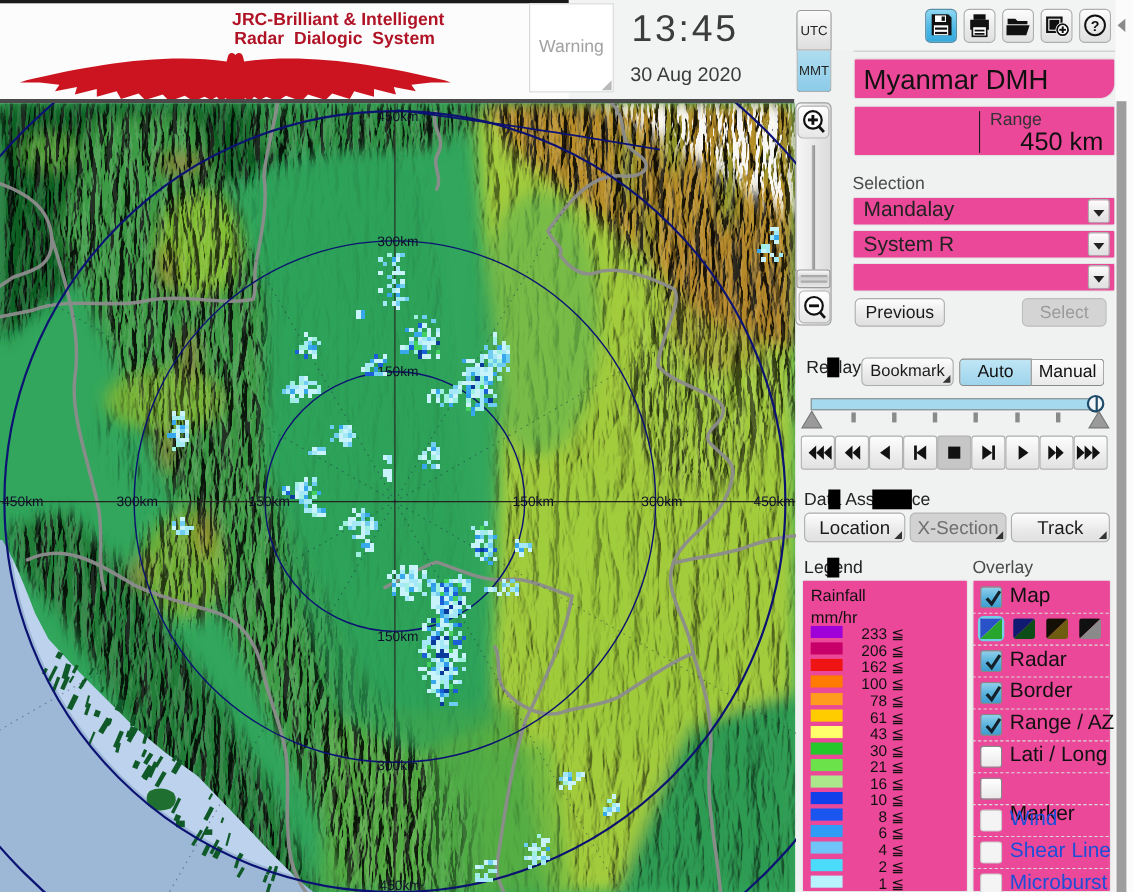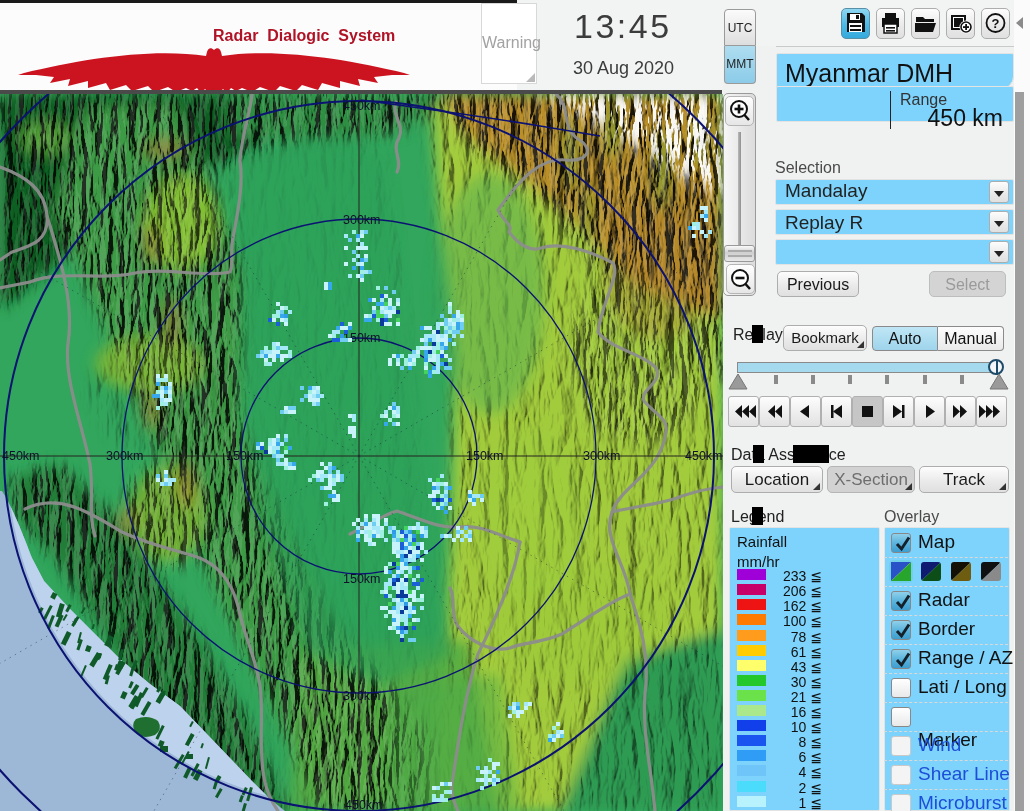--- a/index.html
+++ b/index.html
@@ -5,46 +5,47 @@
 *{margin:0;padding:0;box-sizing:border-box}
 html,body{width:1030px;height:811px;overflow:hidden;font-family:"Liberation Sans",sans-serif;background:#f0f1f1}
 .abs{position:absolute}
 #header{position:absolute;left:0;top:0;width:1030px;height:94px;background:#f2f3f3}
 #hleft{position:absolute;left:0;top:0;width:517px;height:90px;background:#fcfcfc;border-top:3px solid #1a1a1a}
 #mapdiv{position:absolute;left:0;top:94px;width:723px;height:717px;background:#2fa257}
 #hdivider{position:absolute;left:0;top:90px;width:722px;height:4px;background:#4a4a4a}
 #panel{position:absolute;left:723px;top:46px;width:291px;height:765px;background:#f0f1f1}
 #splitter{position:absolute;left:1014px;top:0px;width:16px;height:811px;background:#fbfbfb}
 #splitbar{position:absolute;left:1015px;top:92px;width:9px;height:719px;background:#9e9e9e}
-.whitebox{position:absolute;background:#7dd3fc;border:1px solid #e3e3e3;border-radius:2px}
+.whitebox{position:absolute;background:#ec4899;border:1px solid #e3e3e3;border-radius:2px}
 .btn{position:absolute;background:linear-gradient(#fdfdfd,#e9e9e9 60%,#e0e0e0);border:1px solid #adadad;border-radius:5px;text-align:center;color:#1a1a1a}
 .corner:after{content:"";position:absolute;right:2px;bottom:2px;border-left:7px solid transparent;border-bottom:7px solid #333}
 .cb{position:absolute;width:20px;height:20px;border:1px solid #888;border-radius:3px;background:linear-gradient(#8fd0ea,#5bb4dd 50%,#3d9ecf)}
 .cb.un{background:linear-gradient(#ffffff,#e9e9e9)}
 .cb.dis{background:#f4f4f4;border-color:#c9c9c9}
 .cb svg{position:absolute;left:1px;top:0px}
 .olabel{position:absolute;font-size:19px;color:#111}
 .olabel.dis{color:#1d4ed8}
 .dash{position:absolute;border-top:1px dashed #d9d9d9;width:124px;left:884px}
 .pb{position:absolute;top:0;width:31px;height:31px;background:linear-gradient(#fdfdfd,#ececec 60%,#e2e2e2);border:1px solid #b0b0b0;border-radius:3px}
 .pb svg{fill:#111;display:block;margin:0 auto}
 .sw{position:absolute;left:737px;width:29px;height:11px}
 .lv{position:absolute;width:60px;text-align:right;left:762px;font-size:14px;color:#111}
 </style>
 </head>
 <body>
 <div id="header"></div>
 <div id="hleft"></div>
 <div class="abs" style="left:18px;top:4px;width:470px;height:84px">
+<div style="position:absolute;left:193px;top:6px;font-weight:bold;font-size:16px;color:#b01325;letter-spacing:0px">JRC-Brilliant &amp; Intelligent</div>
 <div style="position:absolute;left:195px;top:23px;font-weight:bold;font-size:16px;color:#b01325">Radar&nbsp; Dialogic&nbsp; System</div>
 <svg style="position:absolute;left:-4px;top:43px" width="400" height="46" viewBox="0 0 400 46">
 <path d="M200,3 C197,0 194,1 193,5 L192,9 C160,4 120,6 80,12 C60,15 30,21 10,26 L4,28 L22,28 L40,30 L36,36 L56,32 L54,39 L74,34 L74,41 L92,36 L96,43 L112,38 L118,44 L134,39 L140,45 L154,40 L162,45 L172,41 L178,44 L183,41 L187,46 L191,42 L195,46 L200,43 L205,46 L209,42 L213,46 L217,41 L222,44 L228,41 L238,45 L246,40 L260,45 L266,39 L282,44 L288,38 L304,43 L308,36 L326,41 L326,34 L346,39 L344,32 L364,36 L360,30 L378,28 L396,28 L390,26 C370,21 340,15 320,12 C280,6 240,4 208,9 L207,5 C206,1 203,0 200,3 Z" fill="#cc1420"></path>
 </svg>
 </div>
-<div class="abs" style="left:481px;top:3px;width:56px;height:81px;background:#fff;border:1px solid #d8d8d8">
+<div class="abs" style="left:481px;top:3px;width:77px;height:81px;background:#fff;border:1px solid #d8d8d8">
 <div style="position:absolute;left:0;top:30px;width:100%;text-align:center;font-size:16px;color:#a2a2a2">Warning</div>
 <div style="position:absolute;right:1px;bottom:1px;width:0;height:0;border-left:9px solid transparent;border-bottom:9px solid #b9b9b9"></div>
 </div>
 <div class="abs" style="left:574px;top:7px;font-size:34px;color:#3c3c3c;letter-spacing:2.5px">13:45</div>
 <div class="abs" style="left:573px;top:58px;font-size:18px;color:#3c3c3c">30 Aug 2020</div>
 <div class="abs" style="z-index:5;left:724px;top:9px;width:32px;height:37px;background:linear-gradient(#fbfbfb,#dedede);border:1px solid #9a9a9a;border-radius:4px 4px 0 0;text-align:center;font-size:12px;color:#222;line-height:37px">UTC</div>
 <div class="abs" style="z-index:5;left:724px;top:46px;width:32px;height:38px;background:linear-gradient(#aeddf0,#8ccbe8);border:1px solid #9a9a9a;border-top:none;border-radius:0 0 4px 4px;text-align:center;font-size:12px;color:#222;line-height:36px">MMT</div>
 <div class="abs" style="left:841px;top:8px;width:29px;height:31px;background:linear-gradient(#8ed7f2,#4cb9e6 55%,#35a9dc);border:1px solid #5a8fa8;border-radius:5px">
 <svg width="27" height="29" viewBox="0 0 27 29">
       <path d="M5 4 h15 l3 3 v16 h-18 z" fill="#111"></path>
@@ -1094,31 +1095,31 @@
         <circle cx="13" cy="13" r="8" fill="#fff" stroke="#111" stroke-width="2"></circle>
         <rect x="8.5" y="11.7" width="9" height="2.6" fill="#111"></rect>
         <line x1="18.5" y1="19" x2="23" y2="24" stroke="#111" stroke-width="2.5"></line>
       </svg>
 </div>
 </div>
 <div class="abs" style="left:776px;top:46px;width:238px;height:1px;background:#c9c9c9"></div>
 <div class="whitebox" style="left:776px;top:53px;width:238px;height:37px;border-radius:2px 2px 14px 2px">
 <div style="position:absolute;left:8px;top:5px;font-size:25px;color:#111">Myanmar DMH</div>
 </div>
-<div class="whitebox" style="left:776px;top:86px;width:238px;height:36px">
+<div class="whitebox" style="left:776px;top:96px;width:238px;height:46px">
 <div style="position:absolute;left:113px;top:4px;width:1px;height:38px;background:#222"></div>
 <div style="position:absolute;left:123px;top:4px;font-size:16px;color:#333">Range</div>
 <div style="position:absolute;right:10px;top:18px;font-size:23px;color:#111">450 km</div>
 </div>
 <div class="abs" style="left:775px;top:159px;font-size:16px;color:#4a4a4a">Selection</div>
 <div class="whitebox" style="left:775px;top:179px;width:239px;height:26px">
     <div style="position:absolute;left:9px;top:0;font-size:19px;color:#222">Mandalay</div>
   </div>
 <div class="whitebox" style="left:775px;top:209px;width:239px;height:26px">
-    <div style="position:absolute;left:9px;top:2px;font-size:19px;color:#222">Replay R</div>
+    <div style="position:absolute;left:9px;top:2px;font-size:19px;color:#222">System R</div>
   </div>
 <div class="whitebox" style="left:775px;top:239px;width:239px;height:26px"></div>
 <div class="btn" style="left:989px;top:181px;width:20px;height:22px;border-radius:3px"><span style="display:inline-block;margin-top:9px;width:0;height:0;border-left:5px solid transparent;border-right:5px solid transparent;border-top:6px solid #222"></span></div>
 <div class="btn" style="left:989px;top:211px;width:20px;height:22px;border-radius:3px"><span style="display:inline-block;margin-top:9px;width:0;height:0;border-left:5px solid transparent;border-right:5px solid transparent;border-top:6px solid #222"></span></div>
 <div class="btn" style="left:989px;top:241px;width:20px;height:22px;border-radius:3px"><span style="display:inline-block;margin-top:9px;width:0;height:0;border-left:5px solid transparent;border-right:5px solid transparent;border-top:6px solid #222"></span></div>
 <div class="btn" style="left:777px;top:271px;width:82px;height:26px;font-size:16px;line-height:25px">Previous</div>
 <div class="abs" style="left:929px;top:271px;width:77px;height:26px;background:#d4d4d4;border:1px solid #bdbdbd;border-radius:5px;text-align:center;font-size:16px;line-height:25px;color:#9a9a9a">Select</div>
 <div class="abs" style="left:733px;top:326px;font-size:16px;color:#222">Replay</div>
 <div class="abs" style="left:752px;top:325px;width:11px;height:18px;background:#000"></div>
 <div class="btn corner" style="left:783px;top:325px;width:84px;height:26px;font-size:15px;line-height:24px">Bookmark</div>

